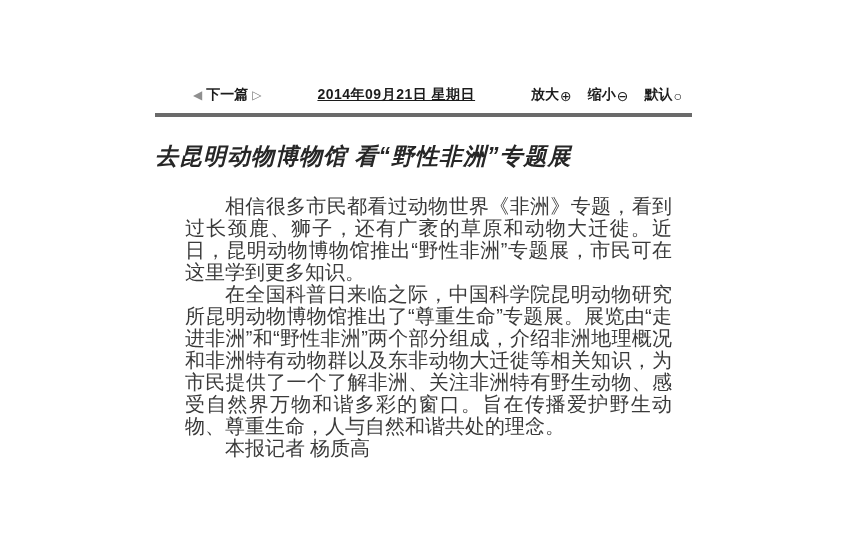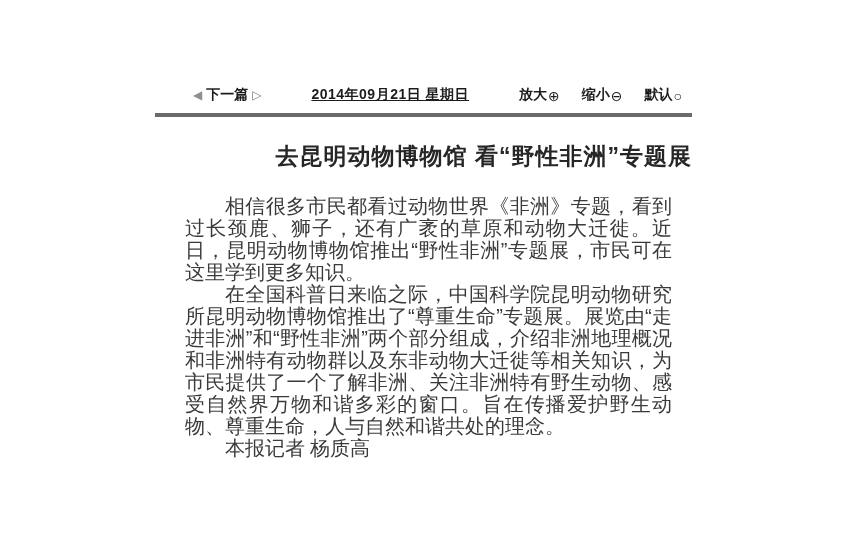--- a/index.html
+++ b/index.html
@@ -46,21 +46,21 @@
   .toolbar-date {
     flex: 1;
     text-align: center;
     letter-spacing: 0.5px;
     white-space: nowrap;
     text-decoration: underline;
   }
   .zoom-group {
     display: flex;
     align-items: flex-end;
-    gap: 22px;
+    gap: 16px;
     white-space: nowrap;
   }
   .zoom-btn {
     display: inline-flex;
     align-items: center;
     gap: 1px;
     cursor: pointer;
   }
   .zoom-btn .glyph {
     font-weight: normal;
@@ -70,26 +70,27 @@
   }
   
   .divider {
     height: 4px;
     background: #6a6a6a;
     margin-top: 7px;
   }
   
   .article-title {
     margin-top: 24px;
-    text-align: right;
+    text-align: left;
     font-size: 23px;
     font-weight: bold;
     letter-spacing: 1px;
     color: #262626;
     white-space: nowrap;
+    font-style: italic;
   }
   .article-body {
     margin-top: 23px;
     padding: 0 20px 0 30px;
     font-size: 20px;
     line-height: 22px;
     color: #3a3a3a;
     text-align: justify;
   }
   .article-body p {

